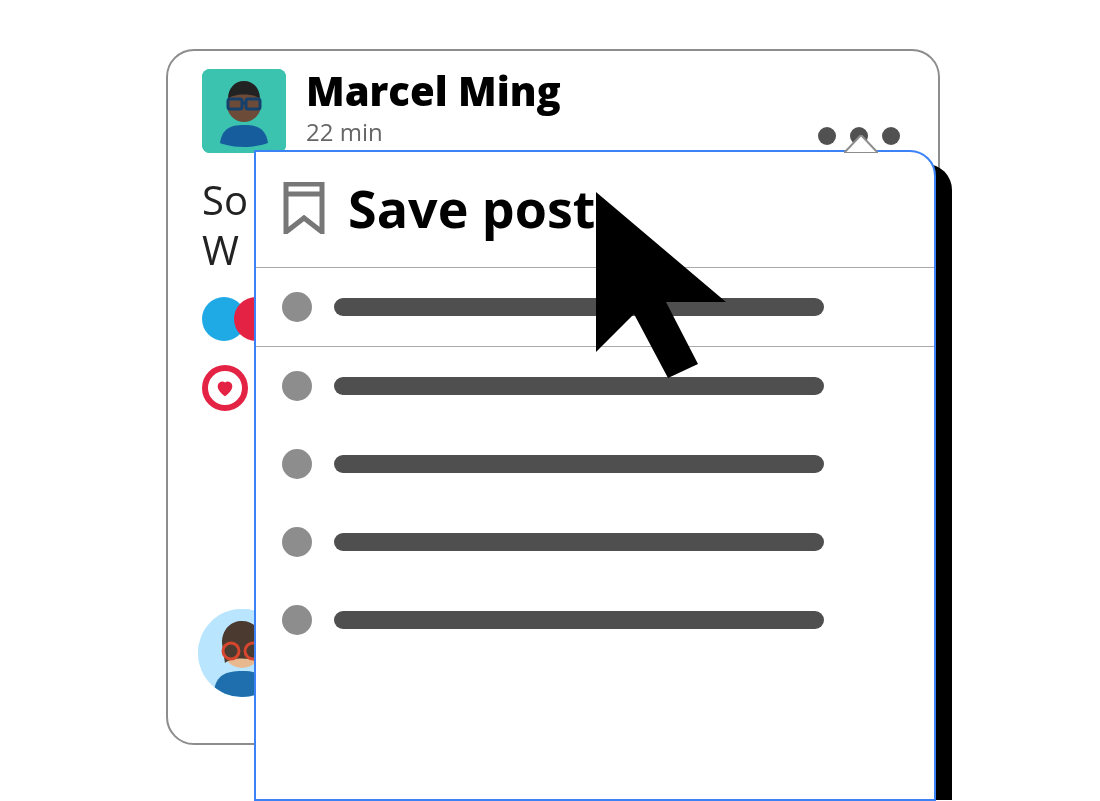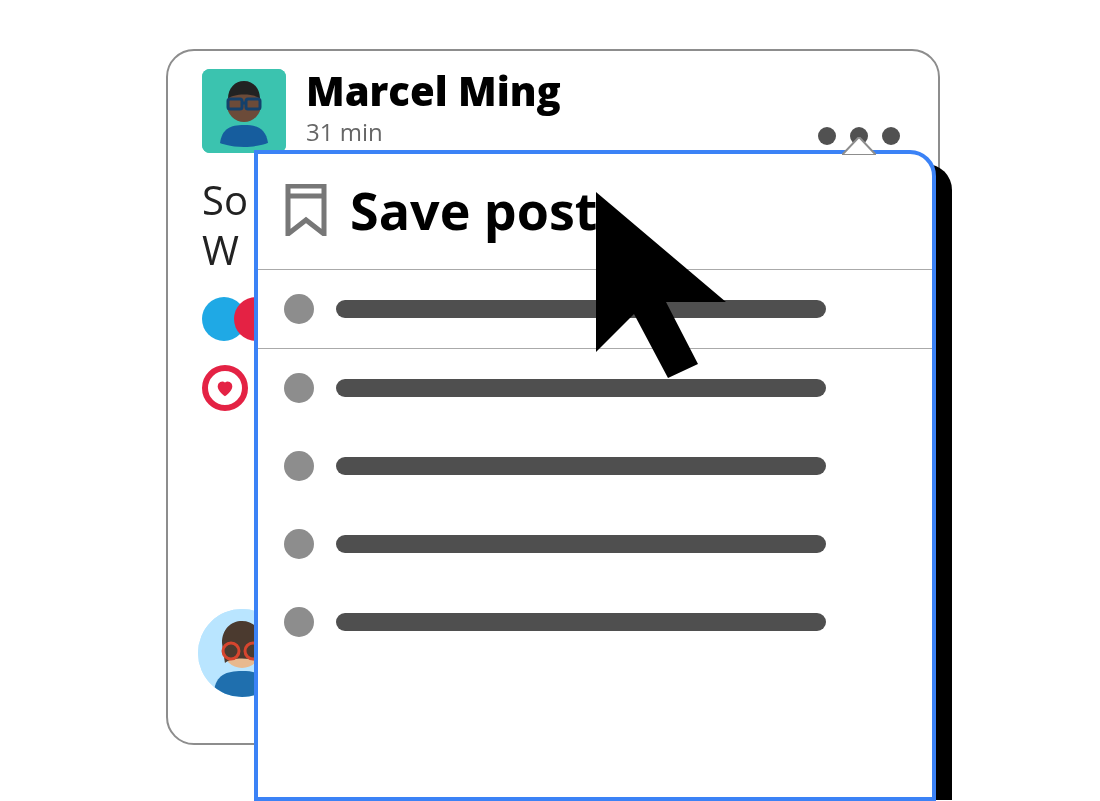--- a/index.html
+++ b/index.html
@@ -40,21 +40,21 @@
              background:#b9e5ff;overflow:hidden;}
   .commenter svg{width:88px;height:88px;display:block;}
 
   
   .dd-shadow{
     position:absolute;left:270px;top:164px;width:682px;height:636px;
     background:#000;border-top-right-radius:26px;
   }
   .dd{
     position:absolute;left:254px;top:150px;width:682px;height:651px;
-    background:#fff;border:4px solid #3b82f6;border-top-right-radius:26px;
+    background:#fff;border:2px solid #3b82f6;border-top-right-radius:26px;
     box-sizing:border-box;
   }
   .dd .tail{
     position:absolute;top:-17px;right:56px;width:34px;height:18px;
   }
   .dd .tail svg{display:block;}
   .dd-item{padding:20px 26px 24px 26px;border-bottom:1px solid #aaa;}
   .dd-item.first{display:flex;align-items:center;gap:22px;}
   .save-label{font-weight:700;font-size:52px;color:#000;}
   .bk-icon{width:44px;height:52px;}
@@ -80,21 +80,21 @@
           <path d="M42 78c-14 0-24-4-24-4 2-14 10-18 24-18s22 4 24 18c0 0-10 4-24 4z" fill="#165d9e"></path>
           <circle cx="42" cy="36" r="17" fill="#6c4b39"></circle>
           <path d="M26 30c0-11 7-18 16-18s16 7 16 18c-4-6-28-6-32 0z" fill="#222"></path>
           <rect x="26" y="30" width="14" height="10" rx="2" fill="none" stroke="#14406b" stroke-width="3"></rect>
           <rect x="44" y="30" width="14" height="10" rx="2" fill="none" stroke="#14406b" stroke-width="3"></rect>
           <line x1="40" y1="34" x2="44" y2="34" stroke="#14406b" stroke-width="3"></line>
         </svg>
       </div>
       <div class="name-block">
         <div class="name">Marcel Ming</div>
-        <div class="time">31 min</div>
+        <div class="time">22 min</div>
       </div>
       <div class="dots">
         <span></span>
         <span></span>
         <span></span>
       </div>
     </div>
 
     <div class="body">
       <div class="line">So</div>

